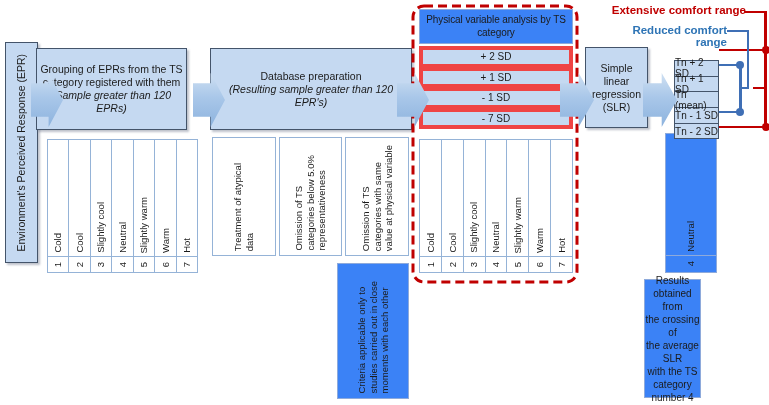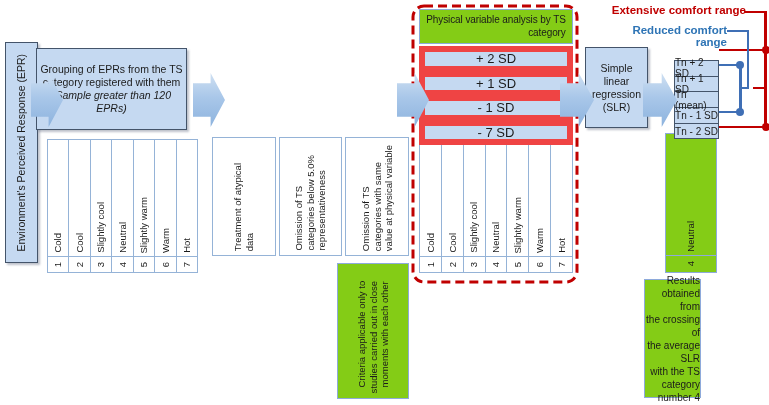--- a/index.html
+++ b/index.html
@@ -4,42 +4,42 @@
 <style>
   html,body{margin:0;padding:0;background:#fff;}
   .canvas{position:relative;width:769px;height:405px;background:#fff;overflow:hidden;
           font-family:"Liberation Sans",sans-serif;color:#1b1b1b;}
   .box{position:absolute;background:#c5d9f1;border:1.5px solid #44546a;
        box-shadow:1.5px 1.5px 2px rgba(110,120,140,.45);box-sizing:border-box;}
   .center{display:flex;flex-direction:column;align-items:center;justify-content:center;text-align:center;}
   .pre{white-space:pre-line;}
   .title{font-size:10.5px;line-height:13px;}
   .subtitle{font-size:10.5px;line-height:13px;font-style:italic;}
-  .whitebox{position:absolute;background:#84cc16;border:1.5px solid #8eaadb;box-sizing:border-box;text-align:right;}
+  .whitebox{position:absolute;background:#3b82f6;border:1.5px solid #8eaadb;box-sizing:border-box;}
   .vflex{display:flex;flex-direction:column;align-items:center;justify-content:center;}
   .vbottom{justify-content:flex-end;}
   .vtext{writing-mode:vertical-rl;transform:rotate(180deg);white-space:pre-line;line-height:1.22;}
   
   .table7{position:absolute;display:flex;background:#fff;border:1px solid #95b3d7;box-sizing:border-box;}
   .table7 .col{flex:1;display:flex;flex-direction:column;border-left:1px solid #95b3d7;min-width:0;}
   .table7 .col:first-child{border-left:none;}
   .lab{flex:1;display:flex;flex-direction:column;align-items:center;justify-content:flex-end;
        padding-bottom:3px;font-size:9.5px;}
   .num{height:15px;border-top:1px solid #95b3d7;display:flex;align-items:center;justify-content:center;font-size:9.5px;}
   
   .table3{position:absolute;display:flex;gap:3px;}
   .table3 .ccol{flex:1;background:#fff;border:1px solid #95b3d7;box-sizing:border-box;
        display:flex;flex-direction:column;align-items:center;justify-content:flex-end;
        padding-bottom:4px;font-size:9.5px;}
   .arrow{position:absolute;width:32px;height:54px;z-index:5;
          background:linear-gradient(180deg,#cfe0f2 0%,#a9c7e9 45%,#8db3de 100%);
          clip-path:polygon(0 19%,55% 19%,55% 0,100% 50%,55% 100%,55% 81%,0 81%);}
   .sdstack{position:absolute;z-index:2;}
-  .sdrow{height:13.5px;background:#c5d9f1;border:6px solid #ef4444;margin-top:-1px;
-         display:flex;align-items:center;justify-content:center;font-size:13px;}
+  .sdrow{height:13.5px;background:#c5d9f1;border:4px solid #ef4444;margin-top:-1px;
+         display:flex;align-items:center;justify-content:center;font-size:10px;}
   .sdrow:first-child{margin-top:0;}
   .tnstack{position:absolute;z-index:2;}
   .tnrow{height:14.7px;background:#c5d9f1;border:1px solid #44546a;margin-top:-1px;
          display:flex;align-items:center;justify-content:center;font-size:10px;}
   .tnrow:first-child{margin-top:11px;}
   .redbox{position:absolute;left:411px;top:4px;z-index:3;}
   .hl{position:absolute;height:2px;z-index:6;}
   .vl{position:absolute;width:2px;z-index:6;}
   .red{background:#c00000;}
   .blue{background:#3f6fb5;}
@@ -121,20 +121,25 @@
     <div class="col">
       <div class="lab">
           <span class="vtext">Hot</span>
         </div>
       <div class="num">
           <span class="vtext">7</span>
         </div>
     </div>
   </div>
 
+  <div class="box center" style="left:210px;top:48px;width:202px;height:82px;">
+    <div class="title">Database preparation</div>
+    <div class="subtitle pre">(Resulting sample greater than 120
+EPR's)</div>
+  </div>
   <div class="table3" style="left:212px;top:137px;width:197px;height:119px;">
     <div class="ccol">
       <span class="vtext">Treatment of atypical
 data</span>
     </div>
     <div class="ccol">
       <span class="vtext">Omission of TS
 categories below 5.0%
 representativeness</span>
     </div>

